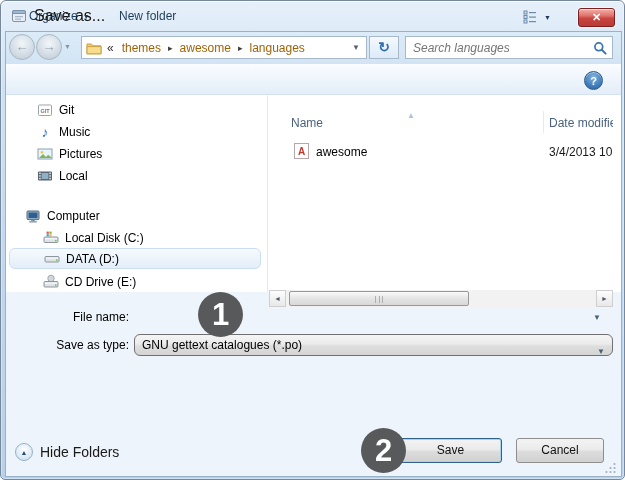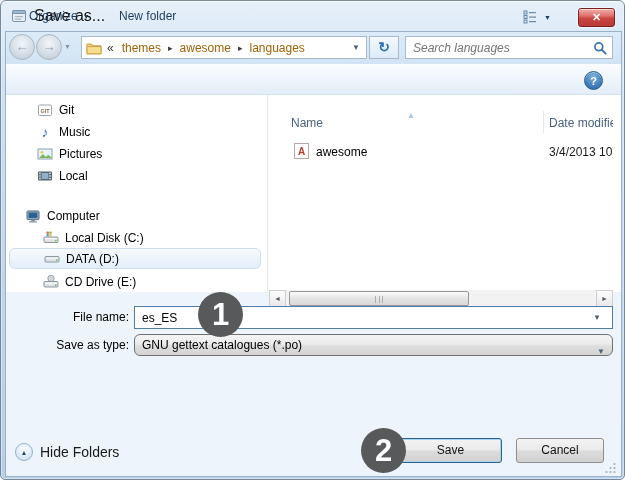--- a/index.html
+++ b/index.html
@@ -317,23 +317,20 @@
       <div class="hs-thumb">
         <div class="hs-grip"></div>
       </div>
       <div class="hs-btn hs-right">
         <span>►</span>
       </div>
     </div>
   </div>
 
   <div class="fld-label lbl-filename">File name:</div>
-  <div class="filename-box">
-    <input type="text" value="es_ES" style="">
-  </div>
   <span class="fn-arrow">▼</span>
 
   <div class="fld-label lbl-savetype">Save as type:</div>
   <div class="combo">
     <span>GNU gettext catalogues (*.po)</span>
     <span class="combo-arrow">▼</span>
   </div>
 
   <div class="hidefolders">
     <span class="hf-circle">

